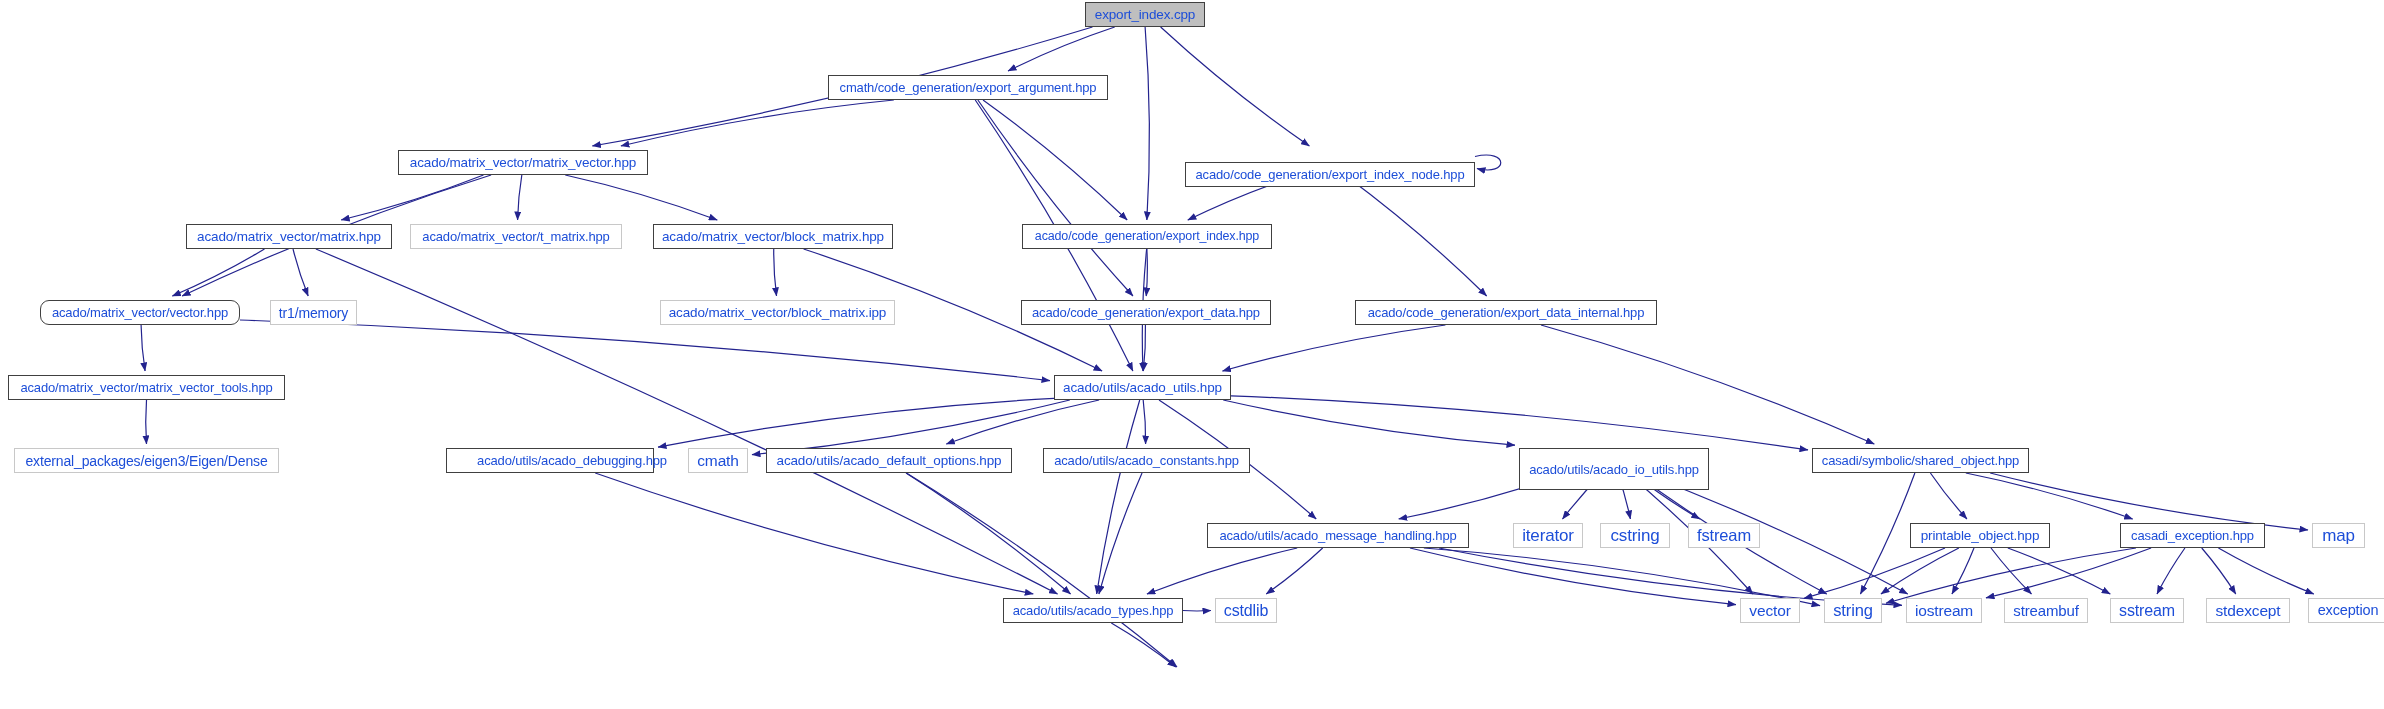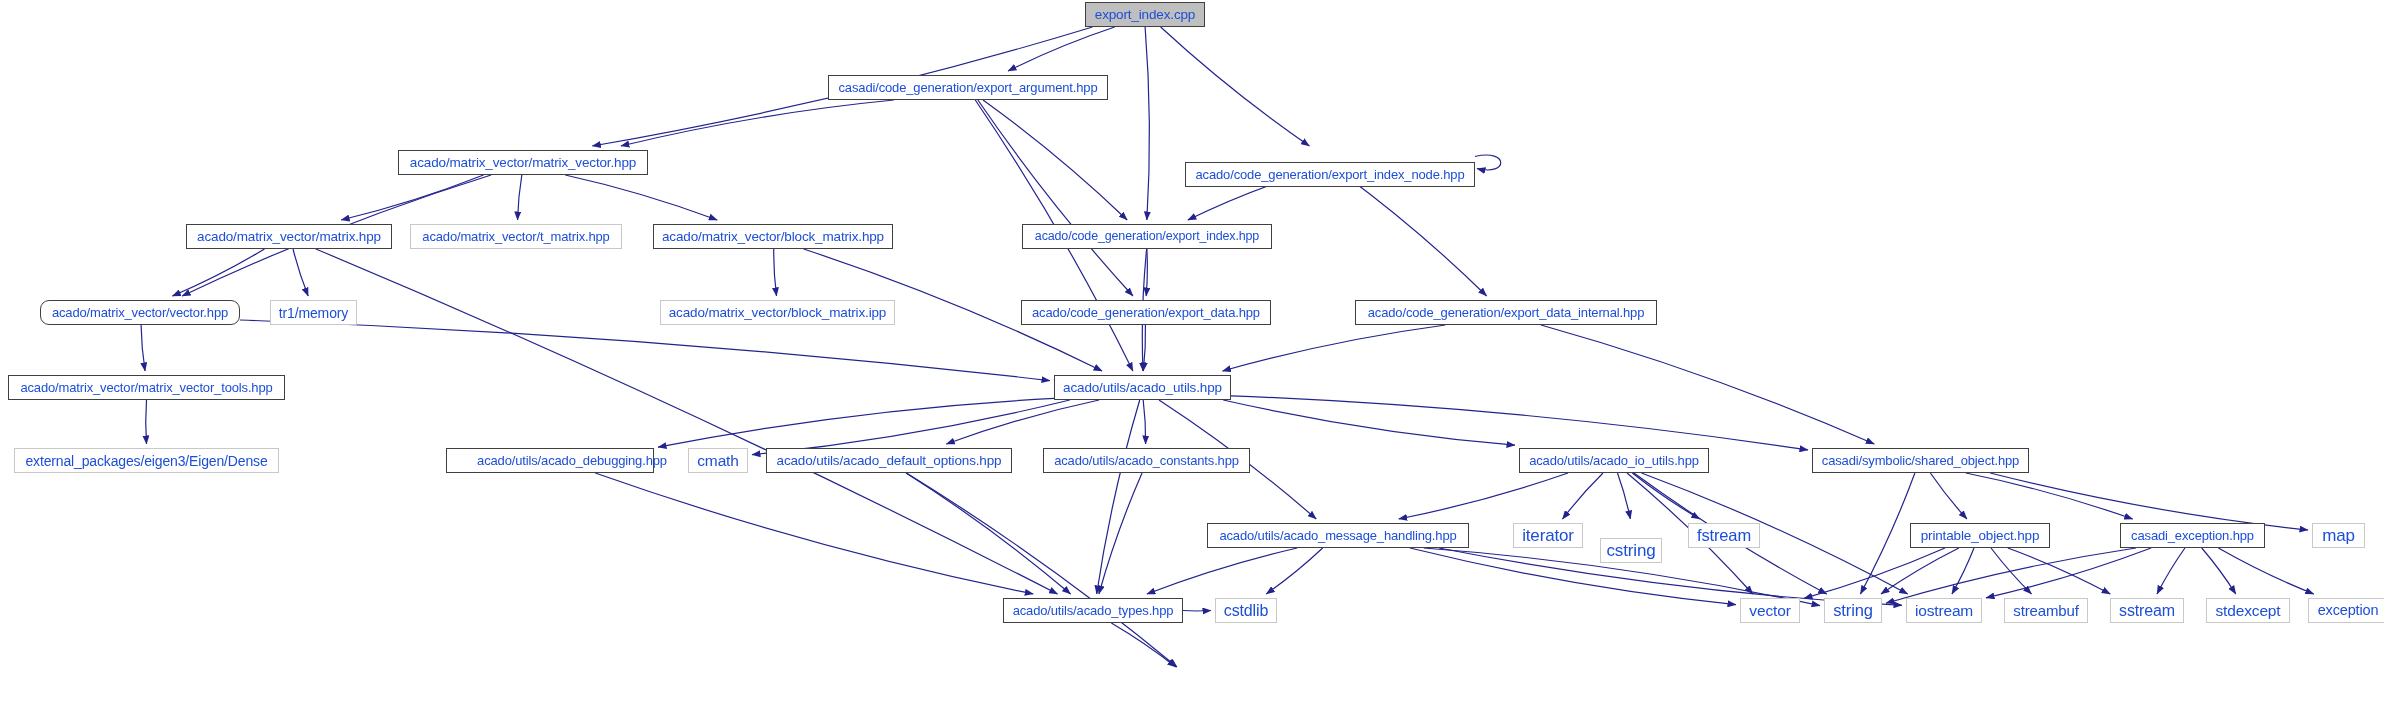--- a/index.html
+++ b/index.html
@@ -132,21 +132,21 @@
       <path d="M2218.4166666666665,548 Q2264.4933333333333,574.3380666666667 2313.79,594" fill="none" stroke="#23238e" stroke-width="1.2" marker-end="url(#ah)"></path>
       <path d="M1111.3219178082193,623 Q1145.1084931506848,642.7427397260274 1175.8150684931506,667" fill="none" stroke="#23238e" stroke-width="1.2" marker-end="url(#ah)"></path>
       <path d="M1183,610.5 Q1197,611.48 1211,610.5" fill="none" stroke="#23238e" stroke-width="1.2" marker-end="url(#ah)"></path>
       <path d="M906.432735426009,473 Q1048.5007623318386,560.530538116592 1176.9887892376682,667" fill="none" stroke="#23238e" stroke-width="1.2" marker-end="url(#ah)"></path>
     </svg>
   <div id="node-layer">
       <div class="node root" style="left: 1085px; top: 2px; width: 120px; height: 25px;">
         <span class="node-label" style="font-size: 13.5px;">export_index.cpp</span>
       </div>
       <div class="node strong" style="left: 828px; top: 75px; width: 280px; height: 25px;">
-        <span class="node-label" style="font-size: 13px;">casadi/code_generation/export_argument.hpp</span>
+        <span class="node-label" style="font-size: 13px;">cmath/code_generation/export_argument.hpp</span>
       </div>
       <div class="node strong" style="left: 398px; top: 150px; width: 250px; height: 25px;">
         <span class="node-label" style="font-size: 13.5px;">acado/matrix_vector/matrix_vector.hpp</span>
       </div>
       <div class="node strong" style="left: 1185px; top: 150px; width: 290px; height: 25px; margin-top: 12px;">
         <span class="node-label" style="font-size: 13px;">acado/code_generation/export_index_node.hpp</span>
       </div>
       <div class="node strong" style="left: 186px; top: 224px; width: 206px; height: 25px;">
         <span class="node-label" style="font-size: 13.5px;">acado/matrix_vector/matrix.hpp</span>
       </div>
@@ -188,33 +188,33 @@
       </div>
       <div class="node" style="left: 688px; top: 448px; width: 60px; height: 25px;">
         <span class="node-label" style="font-size: 15.5px;">cmath</span>
       </div>
       <div class="node strong" style="left: 766px; top: 448px; width: 246px; height: 25px;">
         <span class="node-label" style="font-size: 13.5px;">acado/utils/acado_default_options.hpp</span>
       </div>
       <div class="node strong" style="left: 1043px; top: 448px; width: 207px; height: 25px;">
         <span class="node-label" style="font-size: 13px;">acado/utils/acado_constants.hpp</span>
       </div>
-      <div class="node strong" style="left: 1519px; top: 448px; width: 190px; height: 25px;">
+      <div class="node strong" style="left: 1519px; top: 448px; width: 190px; height: 42px;">
         <span class="node-label" style="font-size: 13px;">acado/utils/acado_io_utils.hpp</span>
       </div>
       <div class="node strong" style="left: 1812px; top: 448px; width: 217px; height: 25px;">
         <span class="node-label" style="font-size: 13px;">casadi/symbolic/shared_object.hpp</span>
       </div>
       <div class="node strong" style="left: 1207px; top: 523px; width: 262px; height: 25px;">
         <span class="node-label" style="font-size: 13px;">acado/utils/acado_message_handling.hpp</span>
       </div>
       <div class="node" style="left: 1513px; top: 523px; width: 70px; height: 25px;">
         <span class="node-label">iterator</span>
       </div>
-      <div class="node" style="left: 1600px; top: 523px; width: 62px; height: 25px; margin-top: 15px;">
+      <div class="node" style="left: 1600px; top: 523px; width: 70px; height: 25px;">
         <span class="node-label">cstring</span>
       </div>
       <div class="node" style="left: 1688px; top: 523px; width: 72px; height: 25px;">
         <span class="node-label" style="font-size: 16.5px;">fstream</span>
       </div>
       <div class="node strong" style="left: 1910px; top: 523px; width: 140px; height: 25px;">
         <span class="node-label" style="font-size: 13.5px;">printable_object.hpp</span>
       </div>
       <div class="node strong" style="left: 2120px; top: 523px; width: 145px; height: 25px;">
         <span class="node-label" style="font-size: 13px;">casadi_exception.hpp</span>

